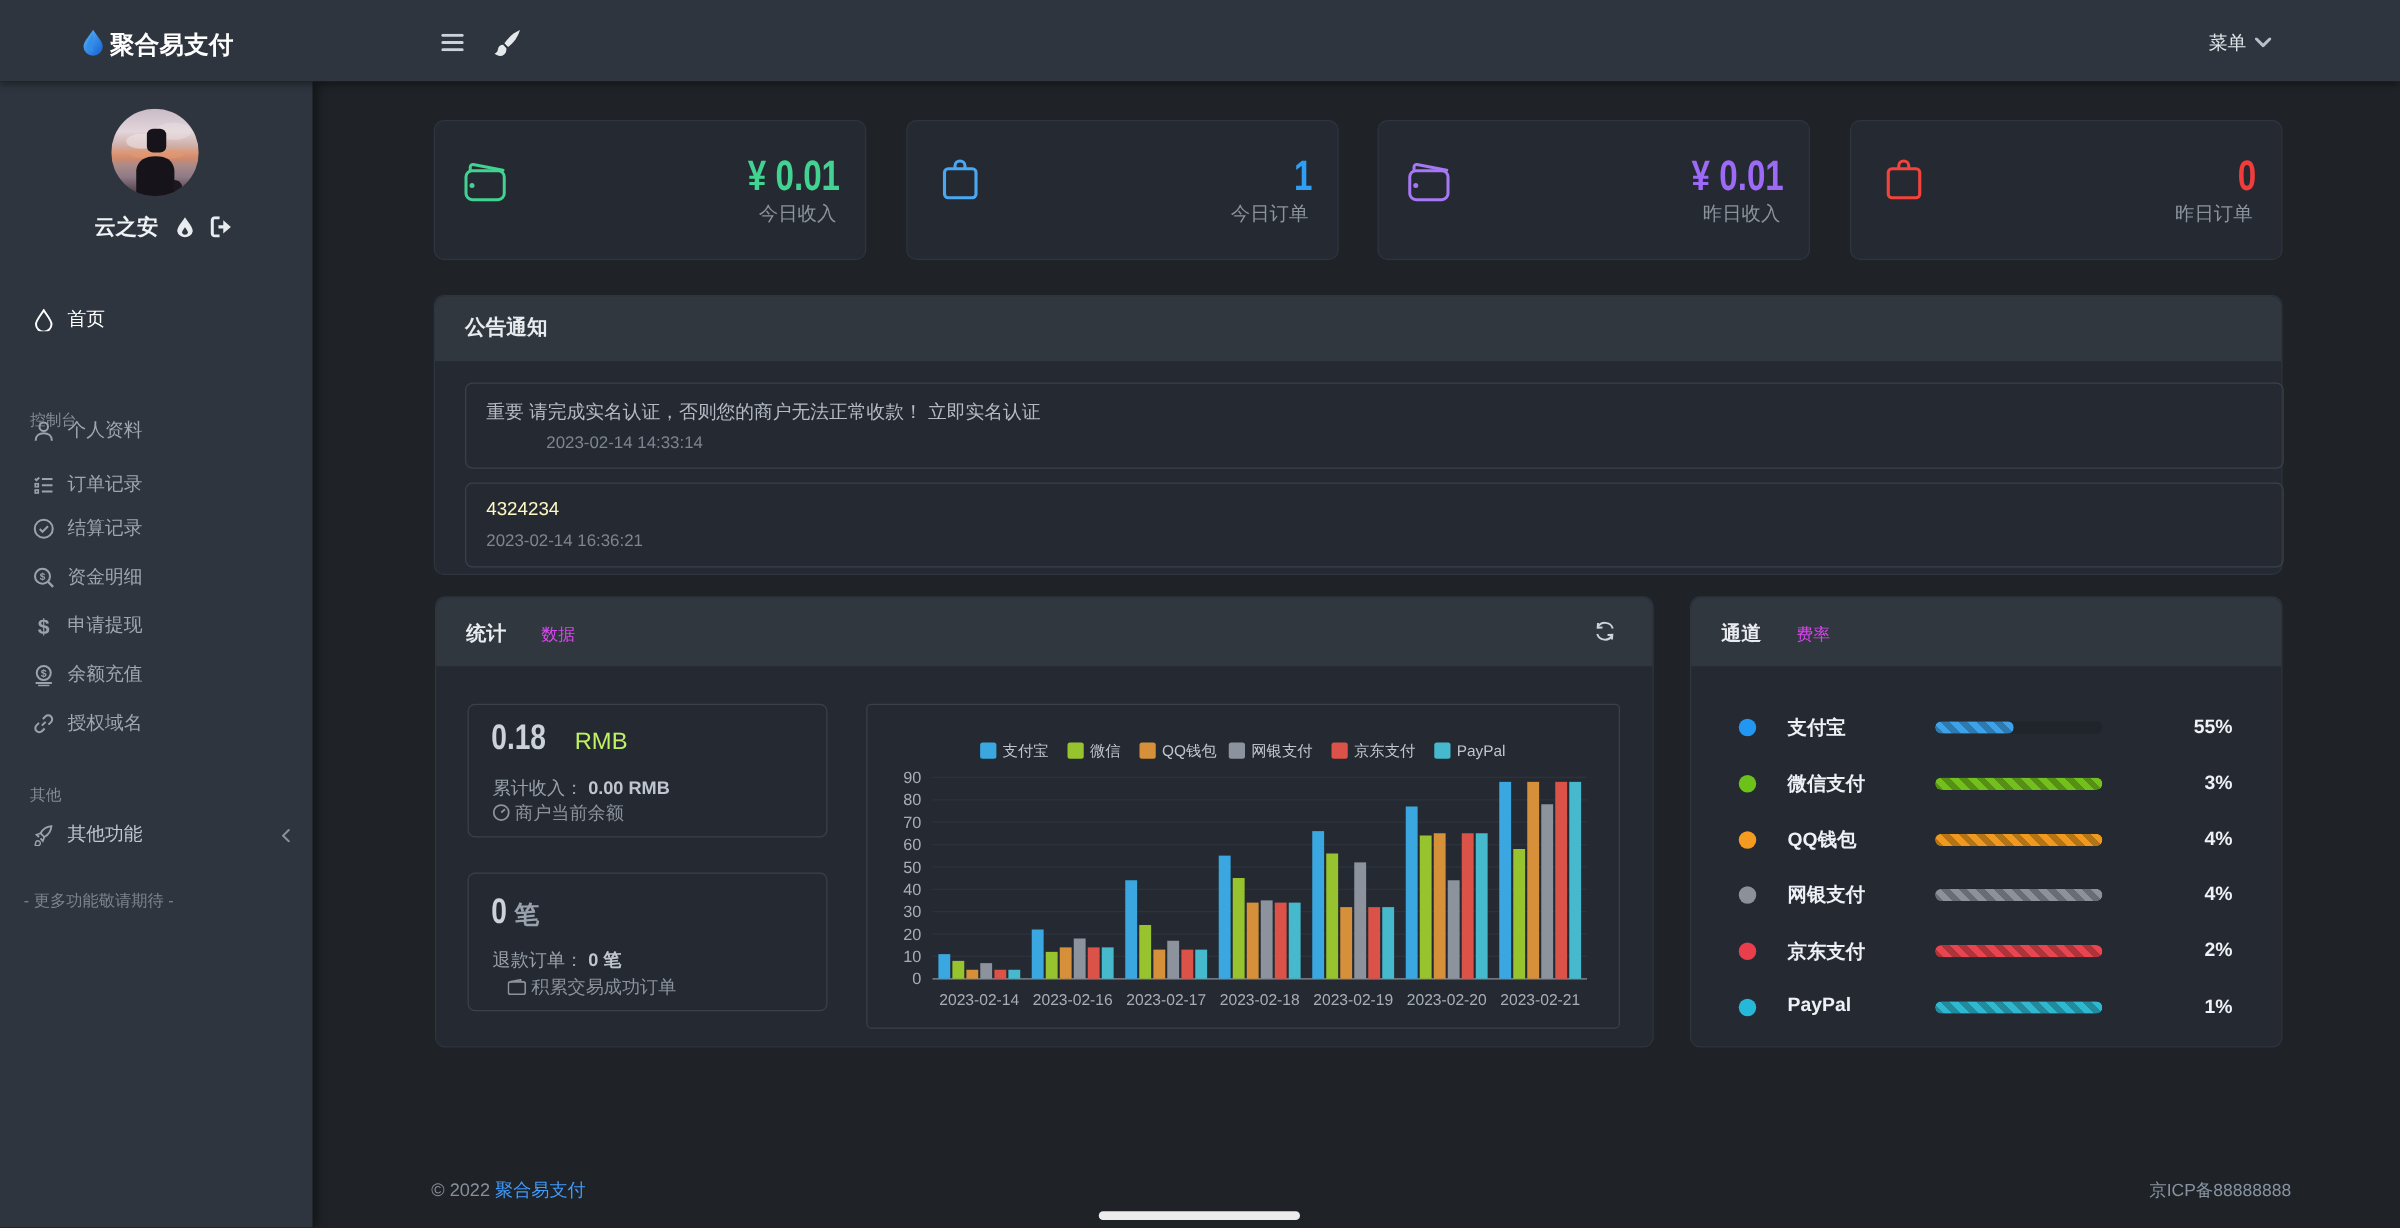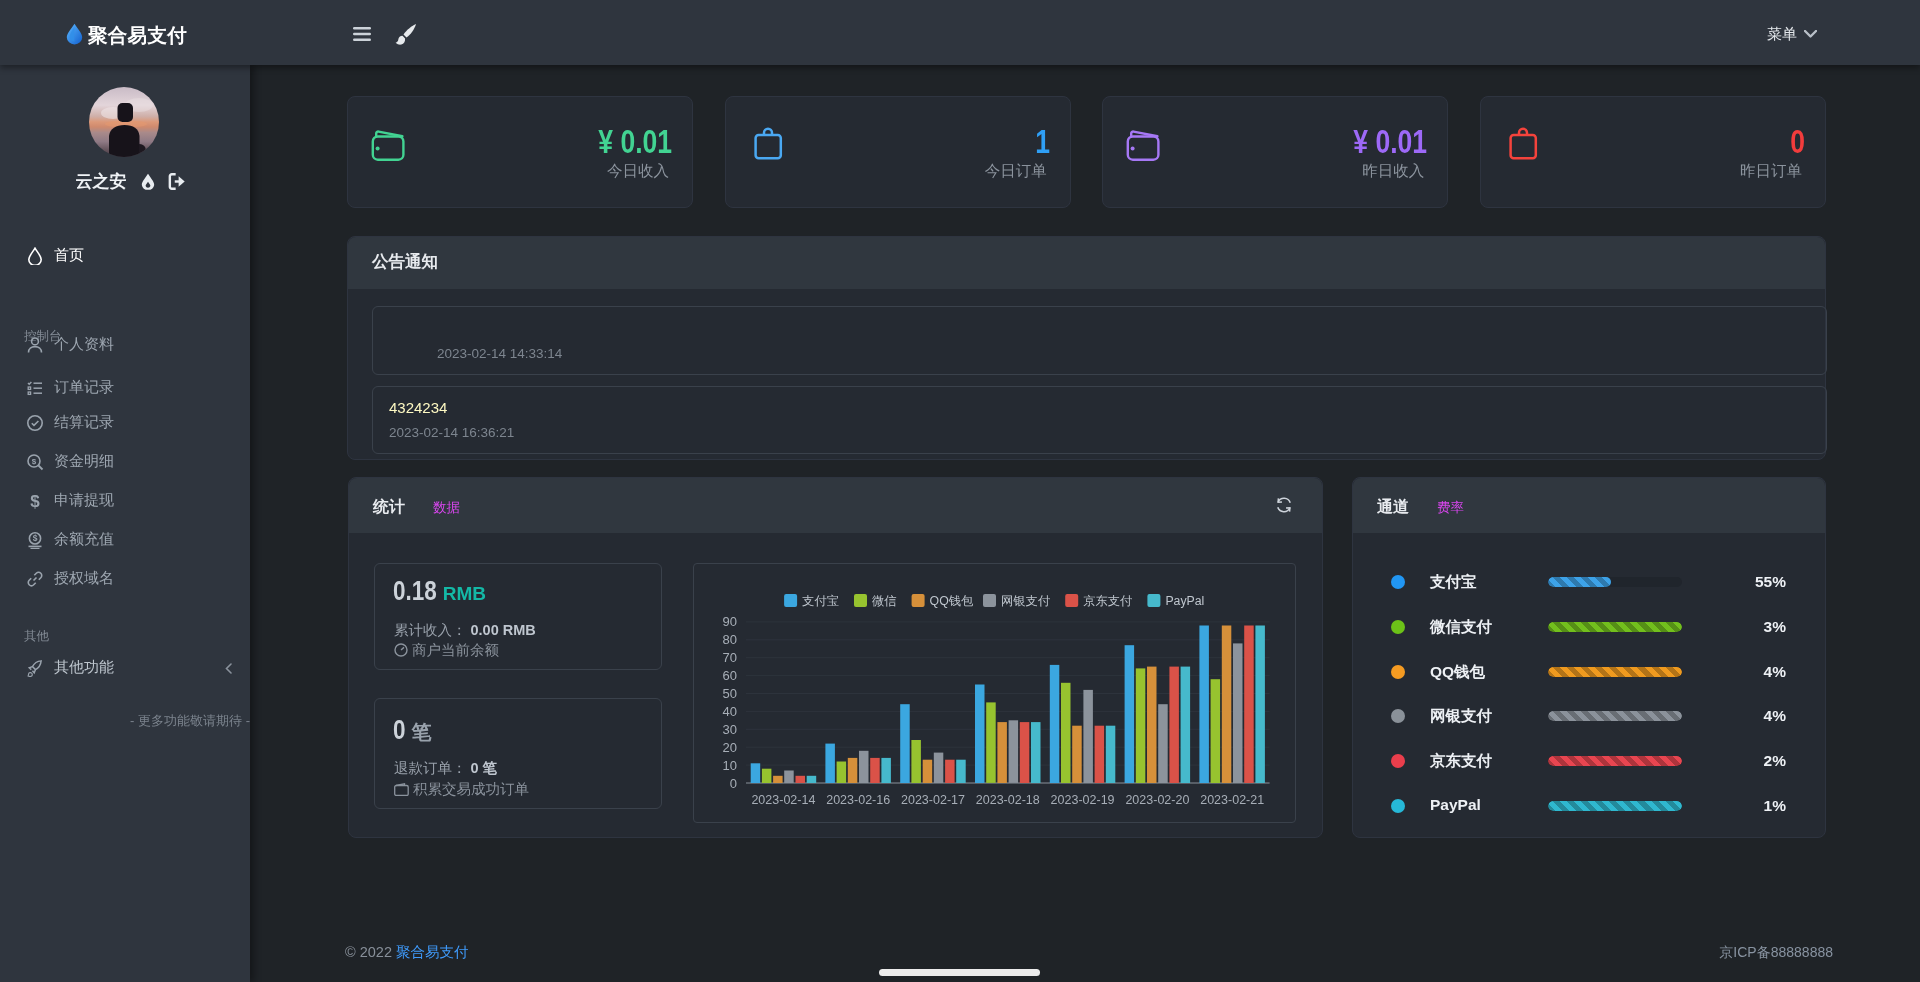--- a/index.html
+++ b/index.html
@@ -185,21 +185,21 @@
           <path d="M16 2 C12 2.4 8.6 4.6 6.8 8 L10 11.2 C13.4 9.4 15.6 6 16 2 Z" fill="none" stroke="#9aa3ad" stroke-width="1.5"></path>
           <path d="M6.8 8 L3.4 9.3 L5.6 11.2" fill="none" stroke="#9aa3ad" stroke-width="1.5"></path>
           <path d="M10 11.2 L8.7 14.6 L6.8 12.4" fill="none" stroke="#9aa3ad" stroke-width="1.5"></path>
           <path d="M3 15 C3.8 14.2 5.2 14.2 6 15 C6.8 15.8 6.8 17.2 6 18 C5 18.6 3.6 18.6 2.2 18 Z" fill="none" stroke="#9aa3ad" stroke-width="1.2"></path>
         </svg>
         <div class="tx" style="color:#bec6ce;">其他功能</div>
         <svg style="position:absolute;right:18px;top:5px" width="7" height="11" viewBox="0 0 7 11">
           <path d="M6 1 L1.5 5.5 L6 10" fill="none" stroke="#8a929c" stroke-width="1.6" stroke-linecap="round"></path>
         </svg>
       </div>
-<div class="abs" style="top:647px;left:0;width:250px;text-align:right;font-size:13px;color:#7b838d;padding-left:19px;">- 更多功能敬请期待 -</div>
+<div class="abs" style="top:647px;left:0;width:250px;text-align:left;font-size:13px;color:#7b838d;padding-left:19px;">- 更多功能敬请期待 -</div>
     </div>
 </div>
 
 <div id="cards">
     <div class="card" style="left:347px;">
       <svg class="cic" viewBox="0 0 40 40">
         <path d="M6.2 13.5 V10.6 a2 2 0 0 1 2.4 -2 L32.4 13.2" fill="none" stroke="#42d392" stroke-width="2.4" stroke-linejoin="round" stroke-linecap="round"></path>
         <rect x="2.8" y="13.5" width="30.6" height="23.2" rx="5" fill="none" stroke="#42d392" stroke-width="2.4"></rect>
         <circle cx="7.6" cy="25.4" r="2" fill="#42d392"></circle>
       </svg>
@@ -230,53 +230,54 @@
       </svg>
       <div class="val" style="color:#f23c3c;">0</div>
       <div class="lbl">昨日订单</div>
     </div>
   </div>
 
 <div class="panel" style="left:347px;top:236px;width:1479px;height:224px;">
   <div class="phead" style="height:52px;"></div>
   <div class="ptitle" style="top:14px;font-size:16.5px;">公告通知</div>
   <div class="nbox" style="left:24px;top:69px;width:1455px;height:69px;">
+    <div style="position:absolute;left:16px;top:13px;font-size:15px;color:#b4bbc4;">重要 请完成实名认证，否则您的商户无法正常收款！ 立即实名认证</div>
     <div style="position:absolute;left:16px;top:39px;font-size:13.5px;color:#7d858f;margin-left:48px;">2023-02-14 14:33:14</div>
   </div>
   <div class="nbox" style="left:24px;top:149px;width:1455px;height:68px;">
     <div style="position:absolute;left:16px;top:12px;font-size:15px;color:#fef9c3;">4324234</div>
     <div style="position:absolute;left:16px;top:38px;font-size:13.5px;color:#7d858f;">2023-02-14 16:36:21</div>
   </div>
 </div>
 
 <div class="panel" style="left:348px;top:477px;width:975px;height:361px;">
   <div class="phead" style="height:55px;"></div>
   <div class="ptitle" style="top:19px;">统计<span class="dim">数据</span></div>
   <svg class="abs" style="left:926px;top:18px" width="18" height="18" viewBox="0 0 24 24">
     <path d="M20.3 9 A8.7 8.7 0 0 0 4.2 8" fill="none" stroke="#cdd3da" stroke-width="2.1"></path>
     <path d="M3.7 15 A8.7 8.7 0 0 0 19.8 16" fill="none" stroke="#cdd3da" stroke-width="2.1"></path>
     <path d="M4.6 3.2 L4.2 8.3 L9.3 8.0" fill="none" stroke="#cdd3da" stroke-width="2.1"></path>
     <path d="M19.4 20.8 L19.8 15.7 L14.7 16.0" fill="none" stroke="#cdd3da" stroke-width="2.1"></path>
   </svg>
 
   <div class="nbox" style="left:25px;top:85px;width:288px;height:107px;">
-    <div style="position:absolute;left:18px;top:11px;"><span style="display:inline-block;font-size:28.5px;line-height:30px;font-weight:bold;color:#ccd2d9;transform:scaleX(0.79);transform-origin:0 50%;margin-right:-11px;">0.18</span><span style="font-size:19px;font-weight:bold;color:#14b8a6;"> RMB</span></div>
+    <div style="position:absolute;left:18px;top:11px;"><span style="display:inline-block;font-size:28.5px;line-height:30px;font-weight:bold;color:#ccd2d9;transform:scaleX(0.79);transform-origin:0 50%;margin-right:-11px;">0.18</span><span style="font-size:19px;font-weight:normal;color:#bef264;margin-left:17px;"> RMB</span></div>
     <div style="position:absolute;left:19px;top:57px;font-size:14.5px;color:#99a1ab;">累计收入： <span style="font-weight:bold;color:#bfc6cf;">0.00 RMB</span></div>
     <div style="position:absolute;left:19px;top:77px;font-size:14.5px;color:#8b939d;">
       <svg style="vertical-align:-2px" width="14" height="14" viewBox="0 0 14 14">
           <circle cx="7" cy="7" r="6" fill="none" stroke="#8b939d" stroke-width="1.4"></circle>
           <path d="M7 7 L10 4.4" stroke="#8b939d" stroke-width="1.4"></path>
           <path d="M2.5 9.5 a5 5 0 0 1 9 0" fill="none" stroke="#8b939d" stroke-width="0"></path>
         </svg>
       商户当前余额</div>
   </div>
   <div class="nbox" style="left:25px;top:220px;width:288px;height:111px;">
     <div style="position:absolute;left:18px;top:15px;"><span style="display:inline-block;font-size:28.5px;line-height:30px;font-weight:bold;color:#ccd2d9;transform:scaleX(0.79);transform-origin:0 50%;margin-right:-3px;">0</span><span style="font-size:20px;font-weight:bold;color:#99a2ac;"> 笔</span></div>
     <div style="position:absolute;left:19px;top:60px;font-size:14.5px;color:#99a1ab;">退款订单： <span style="font-weight:bold;color:#bfc6cf;">0 笔</span></div>
-    <div style="position:absolute;left:19px;top:81px;font-size:14.5px;color:#8b939d;">
+    <div style="position:absolute;left:31px;top:81px;font-size:14.5px;color:#8b939d;">
       <svg style="vertical-align:-2px" width="15" height="13" viewBox="0 0 15 13">
           <rect x="0.7" y="2.5" width="13.5" height="10" rx="1.5" fill="none" stroke="#8b939d" stroke-width="1.3"></rect>
           <path d="M2 2.5 L10.5 0.8 V2.5" fill="none" stroke="#8b939d" stroke-width="1.3"></path>
         </svg>
       积累交易成功订单</div>
   </div>
 
   <div id="chartbox" class="nbox" style="left:344px;top:85px;width:603px;height:260px;border-radius:4px;">
       <svg width="603" height="260" viewBox="0 0 603 260" style="position:absolute;left:0;top:0">
         <line x1="52.0" y1="219.0" x2="575.6" y2="219.0" stroke="#8a919a" stroke-width="1"></line>

